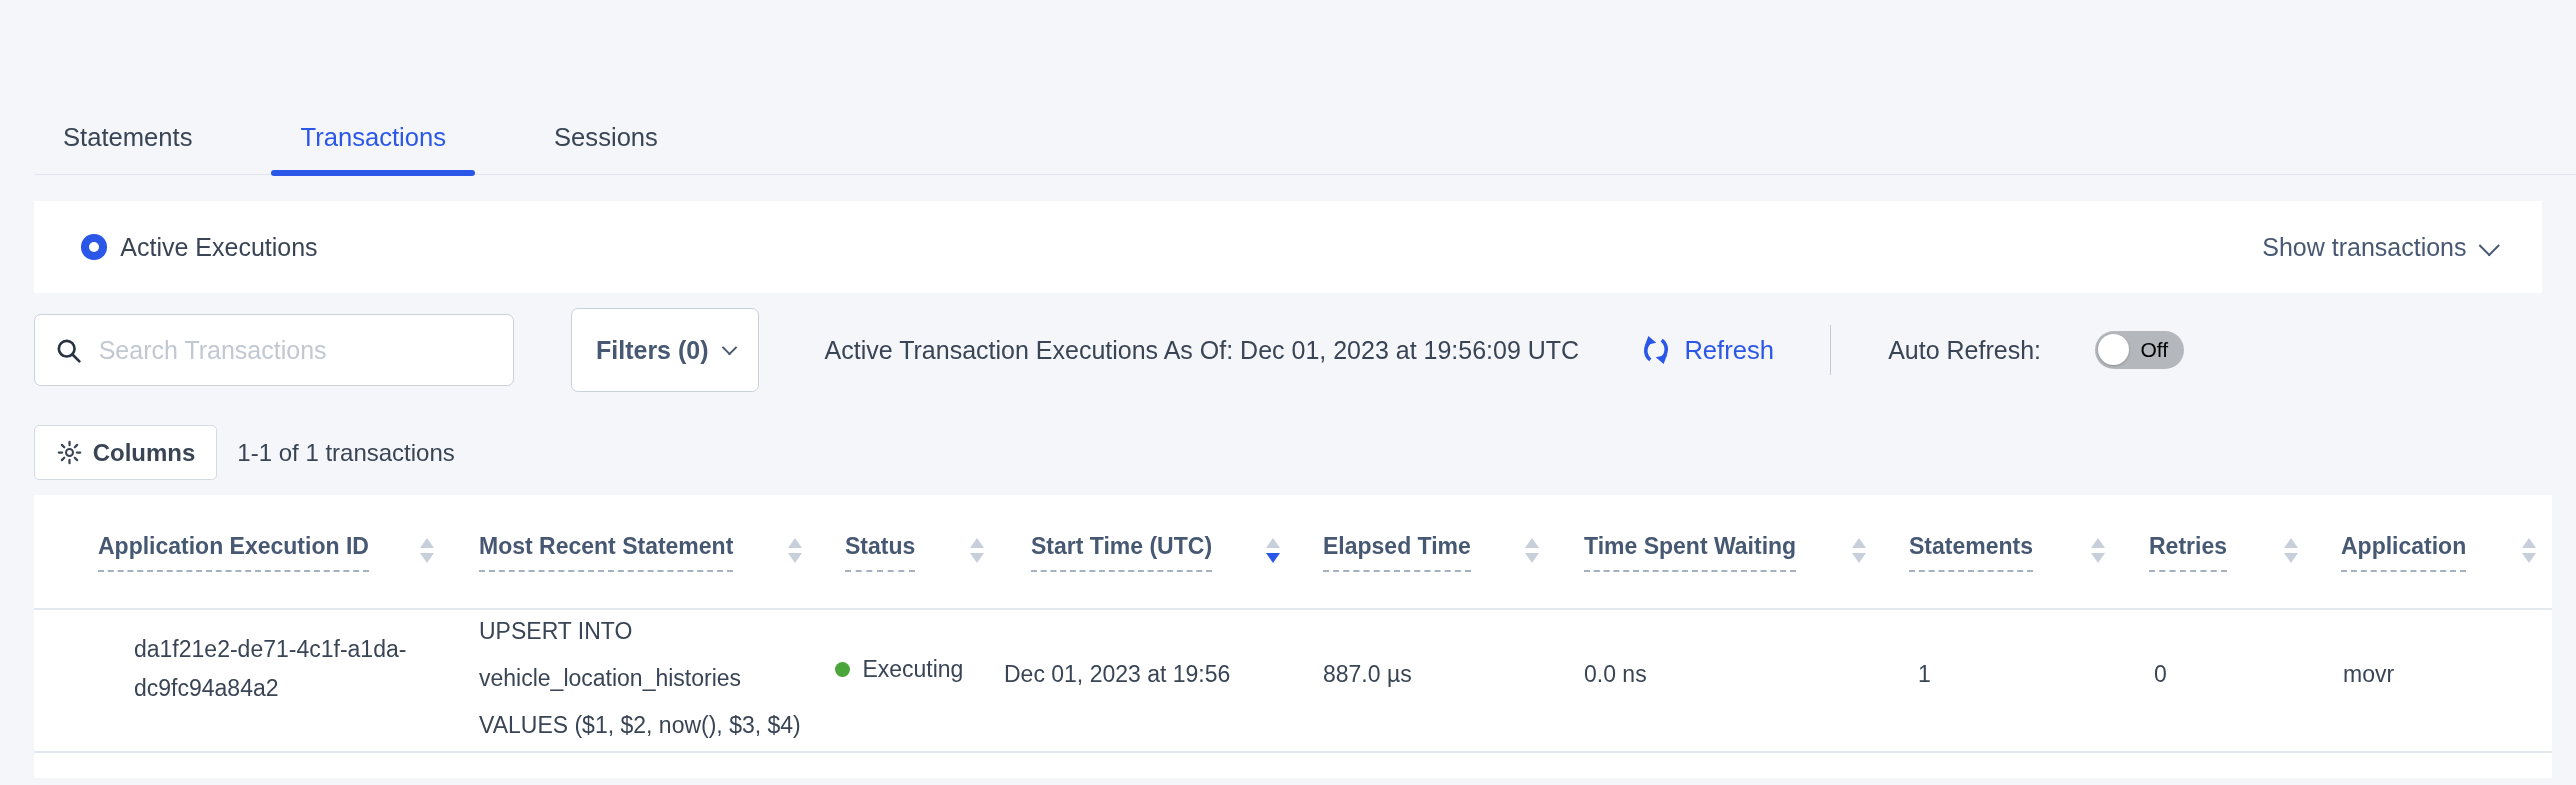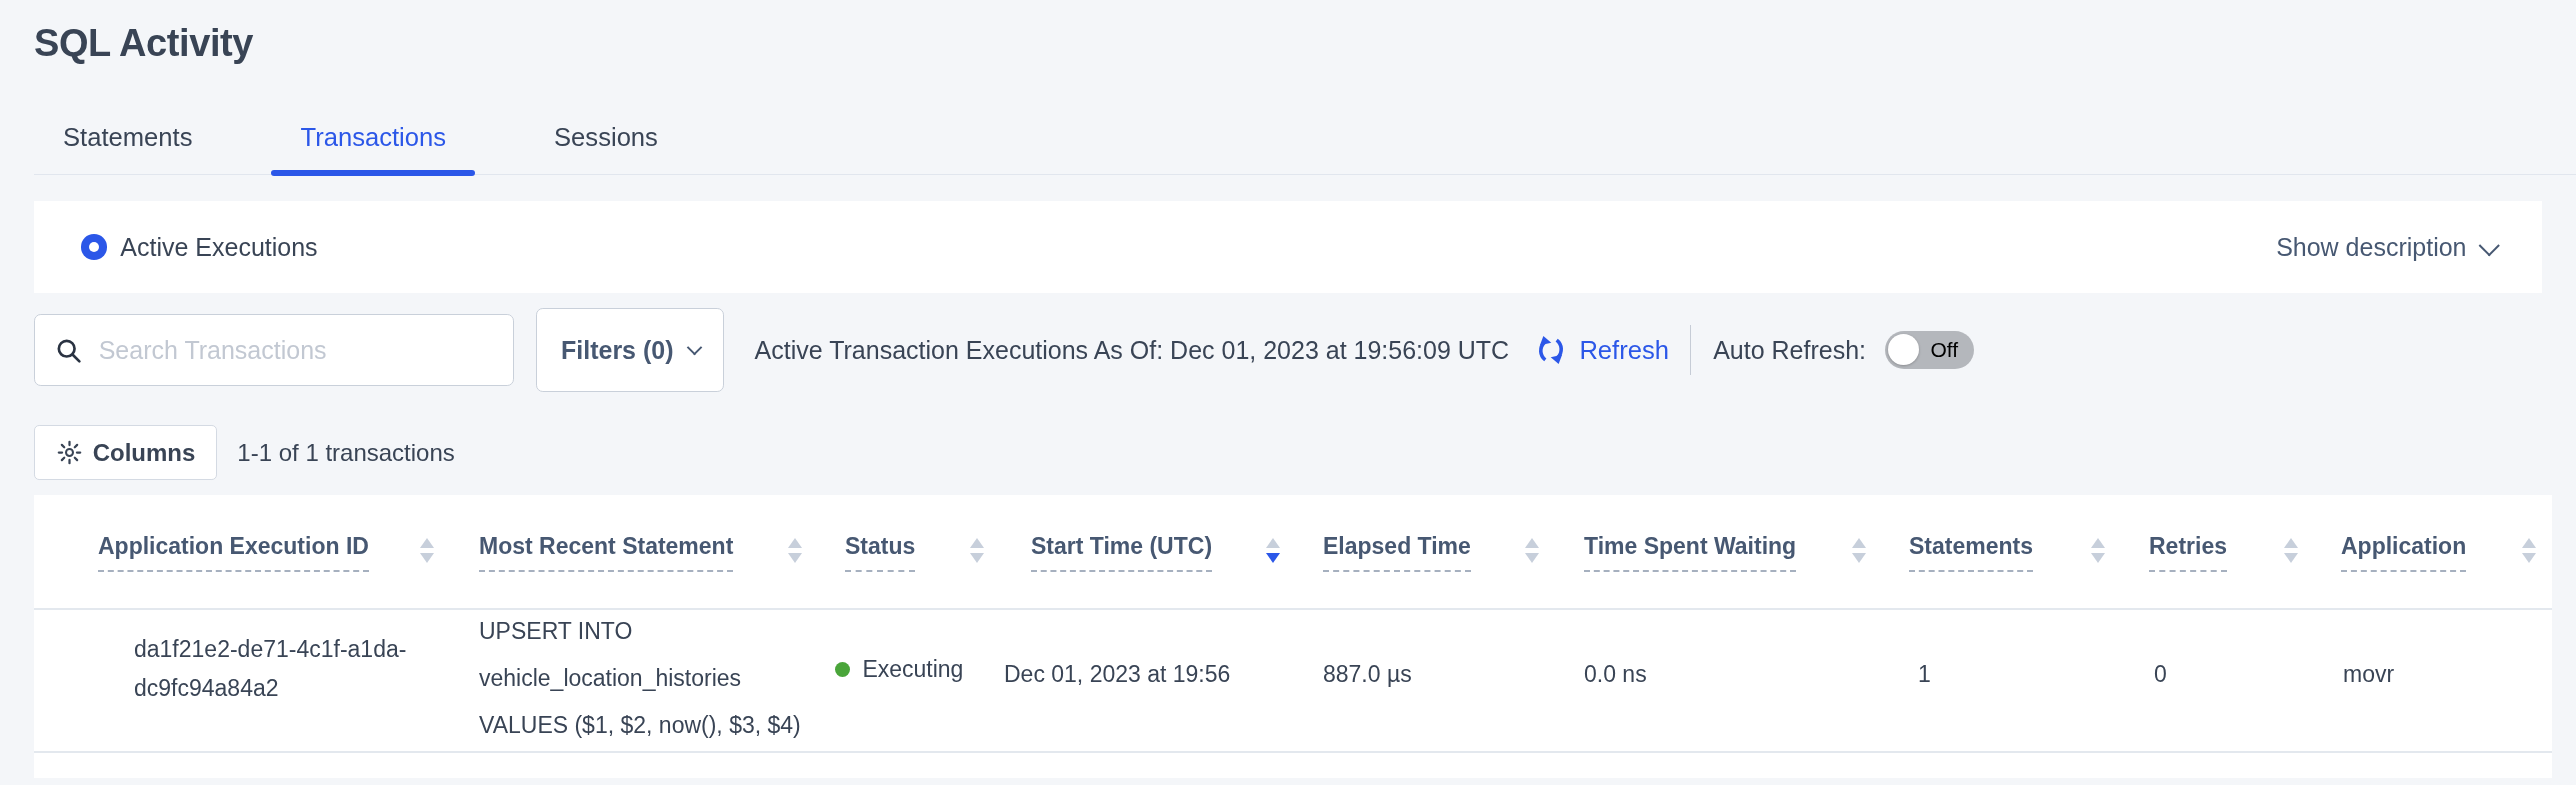--- a/index.html
+++ b/index.html
@@ -28,21 +28,21 @@
   .radio-option + .radio-option{margin-left:41px;}
   .radio-circle{width:25.6px; height:25.6px; border-radius:50%; border:1.7px solid #c6ccd6; background:#fff; box-sizing:border-box; position:relative; flex:0 0 auto;}
   .radio-circle.selected{border:none; background:var(--accent);}
   .radio-circle.selected::after{content:""; position:absolute; left:50%; top:50%; width:10.2px; height:10.2px; margin:-5.1px 0 0 -5.1px; border-radius:50%; background:#fff;}
   .radio-label{margin-left:13.7px; font-size:25px; color:var(--dark); white-space:nowrap;}
   .show-desc{display:flex; align-items:center; font-size:25px; color:var(--slate); cursor:pointer; white-space:nowrap;}
   
   .chev{width:12.8px; height:12.8px; border-right:2.6px solid var(--slate); border-bottom:2.6px solid var(--slate); transform:rotate(45deg) translateY(-2.6px); display:inline-block; margin-left:13.7px;}
   .chev.small{width:9.4px; height:9.4px;}
   
-  .search-row{position:absolute; left:34px; right:34px; top:314px; height:72px; display:flex; align-items:center;}
+  .search-row{position:absolute; left:34px; right:34px; top:314px; height:72px; display:flex; align-items:center;gap:35px;}
   .search-box{width:480px; height:72px; box-sizing:border-box; background:var(--white); border:1.7px solid var(--input-border); border-radius:6.8px; display:flex; align-items:center; padding:0 19px; flex:0 0 auto;}
   .search-box input{border:none; outline:none; flex:1; font-size:25px; font-family:inherit; color:var(--dark); margin-left:13.7px; background:transparent;}
   .search-box input::placeholder{color:var(--placeholder);}
   .filters-btn{margin-left:22px; height:84px; box-sizing:border-box; background:var(--white); border:1.7px solid var(--input-border); border-radius:6.8px; display:flex; align-items:center; padding:0 24px; font-size:25px; font-weight:700; color:var(--slate); cursor:pointer; white-space:nowrap; flex:0 0 auto;}
   .asof{margin-left:31px; font-size:25px; color:var(--dark); white-space:nowrap;}
   .refresh-btn{margin-left:24px; display:flex; align-items:center; color:var(--accent); font-size:25.6px; cursor:pointer; white-space:nowrap;}
   .refresh-btn svg{margin-right:10.2px;}
   .vdivider{width:1.7px; height:50px; background:var(--divider); margin-left:20.5px; flex:0 0 auto;}
   .ar-label{margin-left:22px; font-size:25px; color:var(--dark); white-space:nowrap;text-align:right;}
   .toggle{position:relative; margin-left:19px; width:89px; height:38px; border-radius:19px; background:var(--toggle); cursor:pointer; flex:0 0 auto;}
@@ -73,37 +73,36 @@
   .td-waiting{left:1550px; top:165px;}
   .td-stmts{left:1884px; top:165px;}
   .td-retries{left:2120px; top:165px;}
   .td-app{left:2309px; top:165px;}
 </style>
 </head>
 <body>
 
 <div id="app">
 
-  <div class="page-title">SQL Activity</div>
 
   <div class="tabbar">
     <div class="tab">Statements</div>
     <div class="tab active">Transactions</div>
     <div class="tab">Sessions</div>
   </div>
 
   <div class="radios-panel">
     <div class="radio-group">
       <div class="radio-option">
         <span class="radio-circle selected"></span>
         <span class="radio-label">Active Executions</span>
       </div>
     </div>
     <div class="show-desc">
-      <span>Show description</span>
+      <span>Show transactions</span>
       <span class="chev"></span>
     </div>
   </div>
 
   <div class="search-row">
     <div class="search-box">
       <svg width="29" height="29" viewBox="0 0 24 24" fill="none">
         <circle cx="10.5" cy="10.5" r="6.5" stroke="#2a3342" stroke-width="2.2"></circle>
         <line x1="15.5" y1="15.5" x2="21" y2="21" stroke="#2a3342" stroke-width="2.2" stroke-linecap="round"></line>
       </svg>

